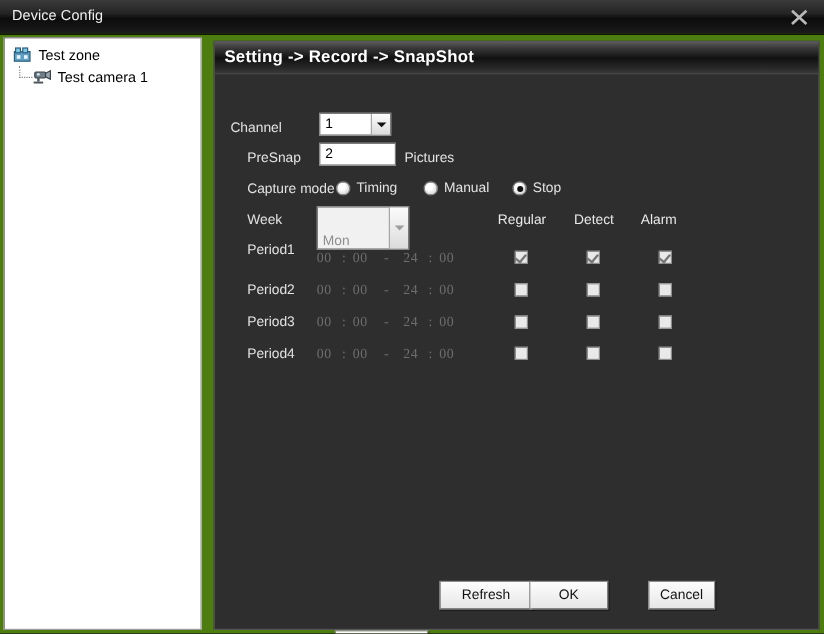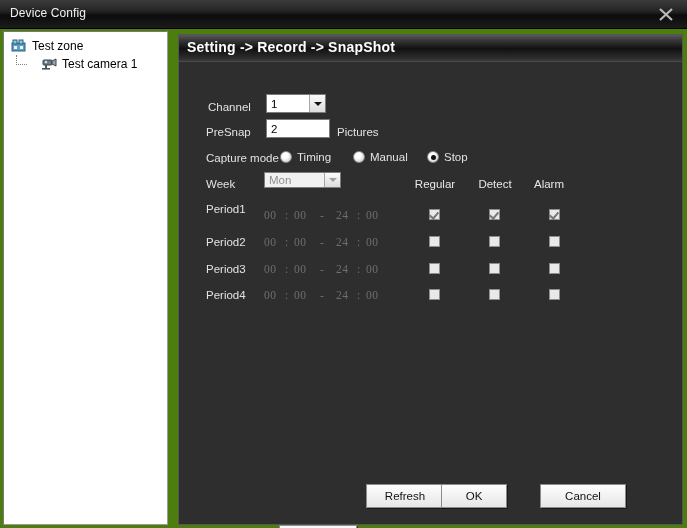--- a/index.html
+++ b/index.html
@@ -63,21 +63,21 @@
   .tree-node {
     position: relative;
     display: flex;
     align-items: center;
     height: 18px;
     font-size: 12px;
     color: #000;
     cursor: pointer;
     padding-left: 6px;
   }
-  .tree-node.child { padding-left: 36px; }
+  .tree-node.child { padding-left: 22px; }
   .tree-icon {
     width: 18px; height: 16px;
     margin-right: 4px;
     flex: 0 0 auto;
     position: relative;
   }
   .tree-label { white-space: nowrap; }
   .tree-connector {
     position: absolute;
     left: 12px; top: 0;
@@ -294,21 +294,21 @@
       <span class="tree-label">Test camera 1</span>
     </div>
   </div>
 
   <div id="content">
 
     <div id="panel-header">
       <div id="panel-header-text">Setting -&gt; Record -&gt; SnapShot</div>
     </div>
 
-    <div class="form-label" style="left:29px; top:66px;">Channel</div>
+    <div class="form-label" style="left:13px; top:66px;">Channel</div>
     <div class="select-box" style="left:87px; top:59px; width:60px; height:19px;">
       <span class="select-value">1</span>
       <span class="select-arrow">
         <span class="arrow-glyph"></span>
       </span>
     </div>
 
     <div class="form-label" style="left:27px; top:91px;">PreSnap</div>
     <input class="text-input" style="left: 87px; top: 84px; width: 64px; height: 19px;" value="2">
     <div class="form-label" style="left:158px; top:91px;">Pictures</div>
@@ -324,21 +324,21 @@
       <span class="radio"></span>
       <span class="radio-label">Manual</span>
     </div>
 
     <div class="radio-wrap" style="left:248px; top:116px;">
       <span class="radio checked"></span>
       <span class="radio-label">Stop</span>
     </div>
 
     <div class="form-label" style="left:27px; top:143px;">Week</div>
-    <div class="select-box disabled" style="left:85px; top:137px; width:77px; height:16px;">
+    <div class="select-box disabled" style="left:85px; top:137px; width:77px; height:36px;align-items:flex-end;">
       <span class="select-value">Mon</span>
       <span class="select-arrow">
         <span class="arrow-glyph"></span>
       </span>
     </div>
 
     <div class="col-head" style="left:228px; top:143px; width:56px;">Regular</div>
     <div class="col-head" style="left:288px; top:143px; width:56px;">Detect</div>
     <div class="col-head" style="left:345px; top:143px; width:50px;">Alarm</div>
 
@@ -386,16 +386,16 @@
     <div class="period-time" style="left:157px; top:254px;">24</div>
     <div class="period-time" style="left:178px; top:254px;">:</div>
     <div class="period-time" style="left:187px; top:254px;">00</div>
     <div class="checkbox" style="left:250px; top:254px;"></div>
     <div class="checkbox" style="left:310px; top:254px;"></div>
     <div class="checkbox" style="left:370px; top:254px;"></div>
 
     <div class="btn" style="left:100px; top:449px; width:78px;margin-top:41px;">Paste</div>
     <div class="btn" style="left:187px; top:449px; width:78px;">Refresh</div>
     <div class="btn" style="left:262px; top:449px; width:66px;">OK</div>
-    <div class="btn" style="left:361px; top:449px; width:86px;">Cancel</div>
+    <div class="btn" style="left:361px; top:449px; width:56px;">Cancel</div>
 
   </div>
 </div>
 
 </body></html>

